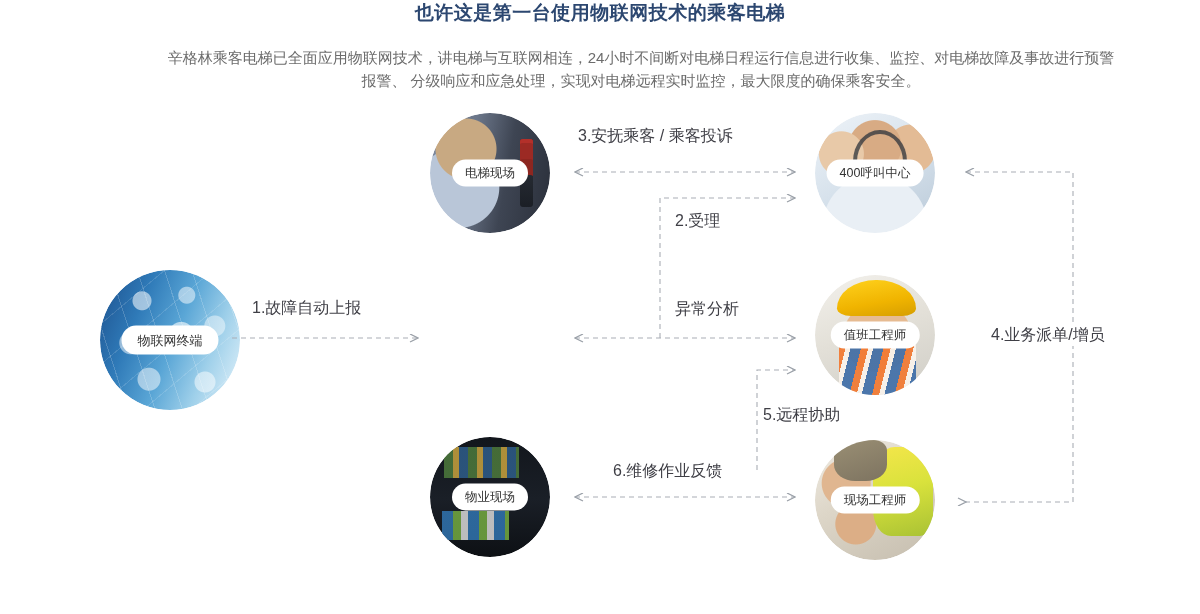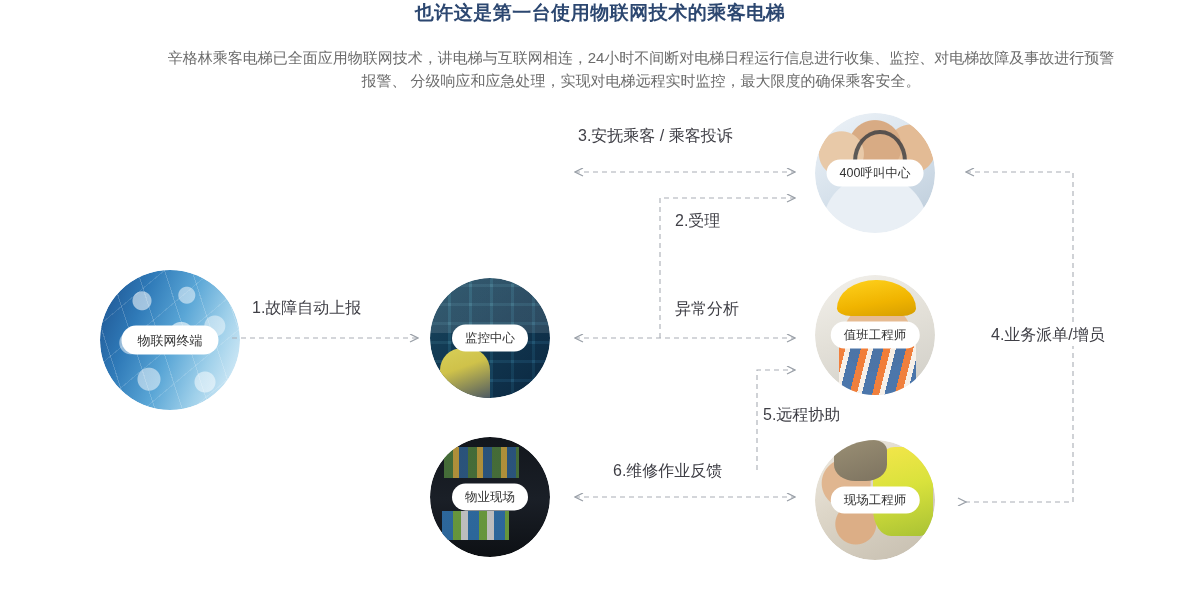--- a/index.html
+++ b/index.html
@@ -295,25 +295,25 @@
 
   <div class="wlabel" style="left:763px; top:405px;">5.远程协助</div>
 
   <div class="wlabel" style="left:613px; top:461px;">6.维修作业反馈</div>
 
   <div class="node big" style="left:100px; top:270px;">
     <div class="photo ph-iot"></div>
     <div class="caption">物联网终端</div>
   </div>
 
-
-  <div class="node sm" style="left:430px; top:278px;">
-    <div class="photo ph-monitor"></div>
-    <div class="caption">监控中心</div>
-  </div>
+  <div class="node sm" style="left:430px; top:113px;">
+    <div class="photo ph-elevator"></div>
+    <div class="caption">电梯现场</div>
+  </div>
+
 
   <div class="node sm" style="left:430px; top:437px;">
     <div class="photo ph-property"></div>
     <div class="caption">物业现场</div>
   </div>
 
   <div class="node sm" style="left:815px; top:113px;">
     <div class="photo ph-call"></div>
     <div class="caption">400呼叫中心</div>
   </div>

